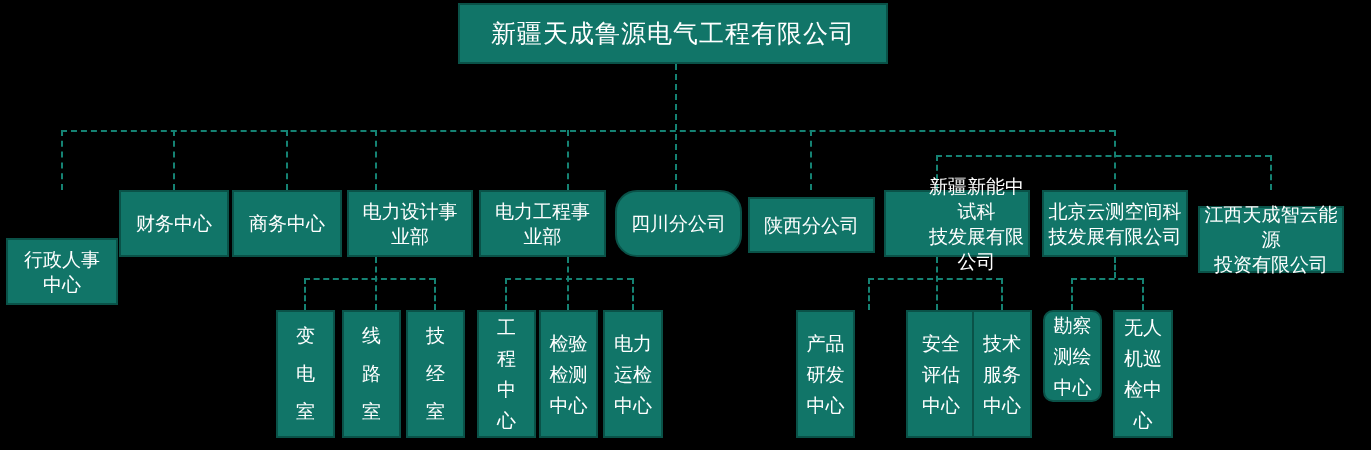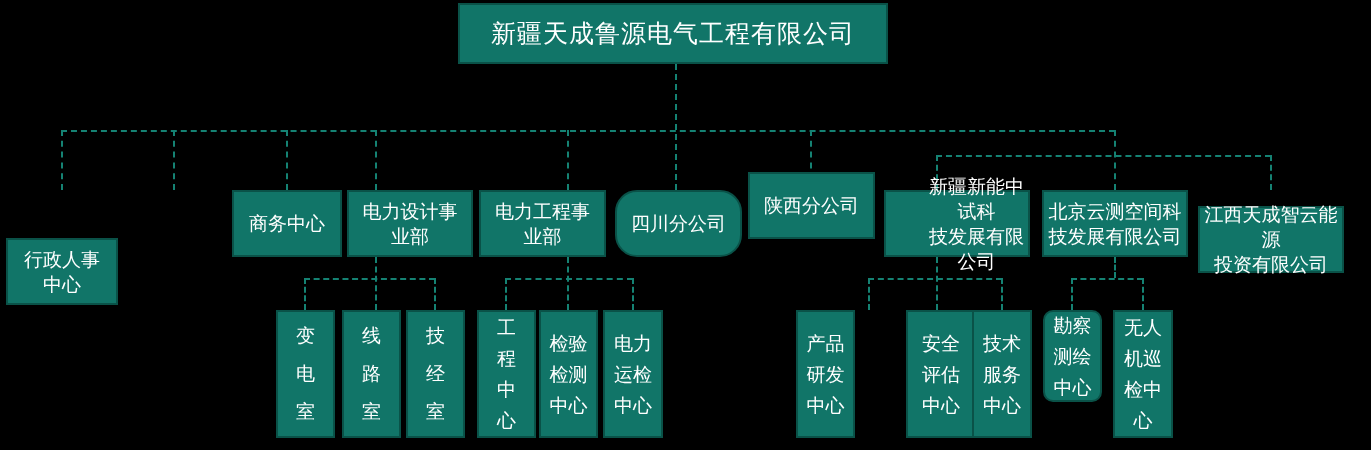--- a/index.html
+++ b/index.html
@@ -43,27 +43,28 @@
   <div class="cv" style="left:375px;top:130px;height:60px;"></div>
   <div class="cv" style="left:567px;top:130px;height:60px;"></div>
   <div class="cv" style="left:810px;top:130px;height:60px;"></div>
   <div class="cv" style="left:1114px;top:130px;height:60px;"></div>
   <div class="ch" style="left:936px;top:155px;width:335px;"></div>
   <div class="cv" style="left:936px;top:155px;height:35px;"></div>
   <div class="cv" style="left:1270px;top:155px;height:35px;"></div>
 
   <div class="node l2" style="left:6px;top:190px;width:112px;height:67px;margin-top:48px;">行政人事
 中心</div>
+  <div class="node l2" style="left:119px;top:190px;width:110px;height:67px;">财务中心</div>
   <div class="node l2" style="left:232px;top:190px;width:110px;height:67px;">商务中心</div>
   <div class="node l2" style="left:347px;top:190px;width:126px;height:67px;">电力设计事
 业部</div>
   <div class="node l2" style="left:479px;top:190px;width:127px;height:67px;">电力工程事
 业部</div>
   <div class="node l2" style="left:615px;top:190px;width:127px;height:67px;border-radius:22px;">四川分公司</div>
-  <div class="node l2" style="left:748px;top:172px;width:127px;height:67px;">陕西分公司</div>
+  <div class="node l2" style="left:748px;top:197px;width:127px;height:56px;">陕西分公司</div>
   <div class="node l2" style="left:884px;top:190px;width:146px;height:67px;padding-left:39px;">新疆新能中试科
 技发展有限公司</div>
   <div class="node l2" style="left:1042px;top:190px;width:146px;height:67px;">北京云测空间科
 技发展有限公司</div>
   <div class="node l2" style="left:1198px;top:206px;width:146px;height:67px;">江西天成智云能源
 投资有限公司</div>
 
   <div class="cv" style="left:375px;top:257px;height:53px;"></div>
   <div class="ch" style="left:304px;top:278px;width:131px;"></div>
   <div class="cv" style="left:304px;top:278px;height:32px;"></div>

